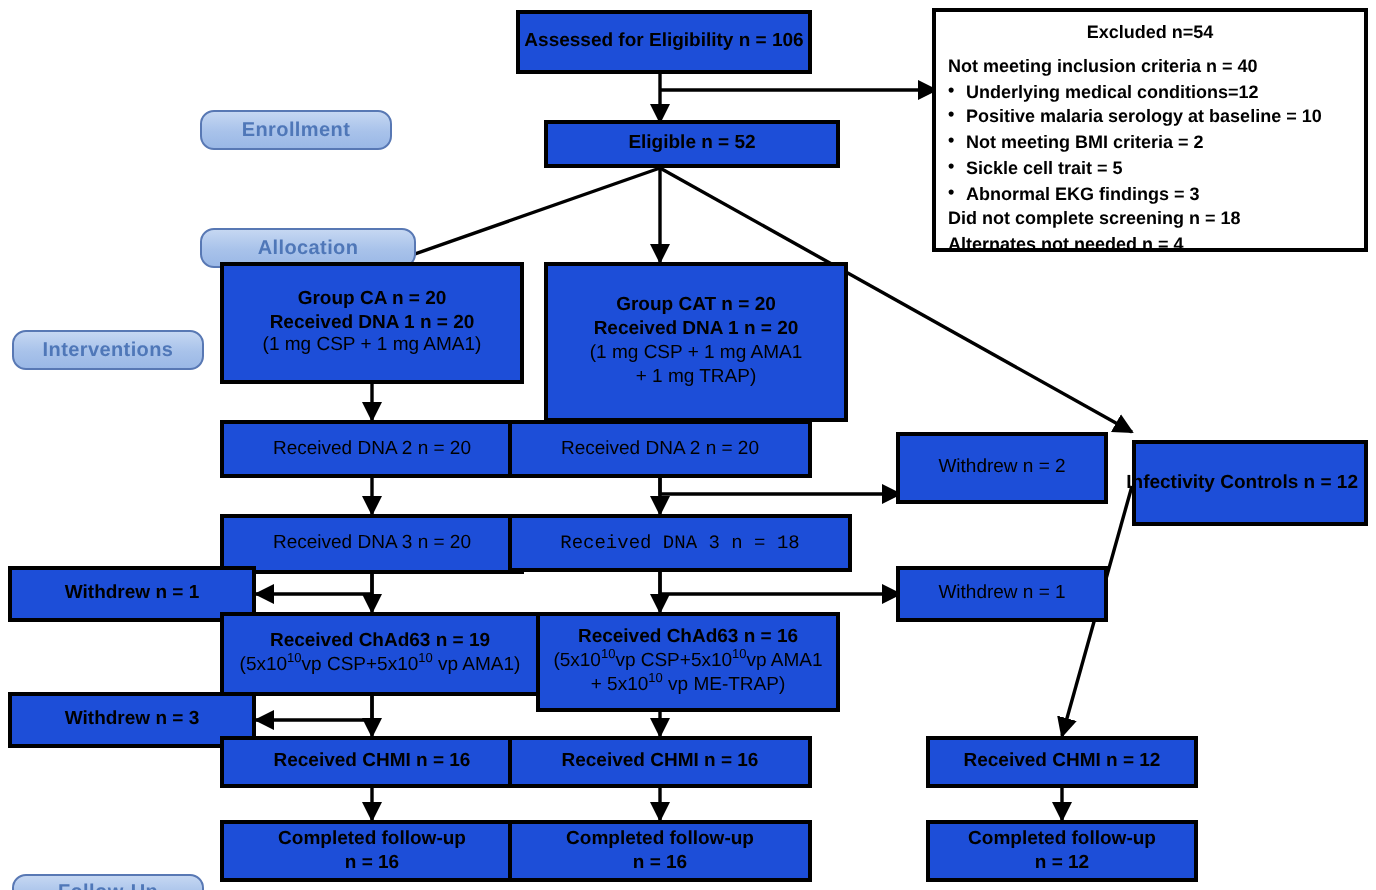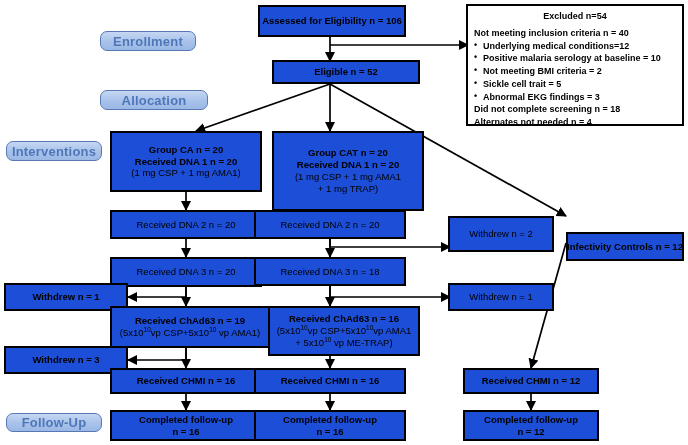--- a/index.html
+++ b/index.html
@@ -66,25 +66,26 @@
 
   
   .pill {
     position: absolute;
     box-sizing: border-box;
     border: 1px solid #5878b4;
     border-radius: 7px;
     background: linear-gradient(to bottom, #c5d7f2 0%, #a8c2ea 55%, #9ab8e6 100%);
     color: #4f77b8;
     font-weight: bold;
-    font-size: 13px;
+    font-size: 10px;
     display: flex;
     align-items: center;
     justify-content: center;
     letter-spacing: 0.2px;
+    margin-top: 24px;
   }
 
   
   #wires { position: absolute; left: 0; top: 0; width: 688px; height: 445px; }
 </style>
 </head>
 <body>
 
 <div id="canvas">
 
@@ -206,21 +207,21 @@
   </div>
 
   <div class="fbox" style="left:254px; top:210px; width:152px; height:29px;">
     <span class="ln">Received DNA 2  n = 20</span>
   </div>
 
   <div class="fbox" style="left:448px; top:216px; width:106px; height:36px;justify-content:center;">
     <span class="ln">Withdrew n = 2</span>
   </div>
 
-  <div class="fbox" style="left:254px; top:257px; width:152px; height:29px;">
+  <div class="fbox" style="left:254px; top:257px; width:172px; height:29px;font-family:Liberation Mono, monospace;">
     <span class="ln">Received DNA 3  n = 18</span>
   </div>
 
   <div class="fbox" style="left:448px; top:283px; width:106px; height:28px;">
     <span class="ln">Withdrew n = 1</span>
   </div>
 
   <div class="fbox" style="left:268px; top:306px; width:152px; height:50px;">
     <span class="ln bold">Received ChAd63  n = 16</span>
     <span class="ln reg">
@@ -233,21 +234,21 @@
 
   <div class="fbox" style="left:254px; top:368px; width:152px; height:26px;">
     <span class="ln bold">Received CHMI  n = 16</span>
   </div>
 
   <div class="fbox" style="left:254px; top:410px; width:152px; height:31px;">
     <span class="ln bold">Completed follow-up</span>
     <span class="ln bold">n = 16</span>
   </div>
 
-  <div class="fbox" style="left:566px; top:232px; width:118px; height:29px;">
+  <div class="fbox" style="left:566px; top:220px; width:118px; height:43px;align-items:flex-end;">
     <span class="ln bold">Infectivity Controls n = 12</span>
   </div>
 
   <div class="fbox" style="left:463px; top:368px; width:136px; height:26px;">
     <span class="ln bold">Received CHMI  n = 12</span>
   </div>
 
   <div class="fbox" style="left:463px; top:410px; width:136px; height:31px;">
     <span class="ln bold">Completed follow-up</span>
     <span class="ln bold">n = 12</span>

